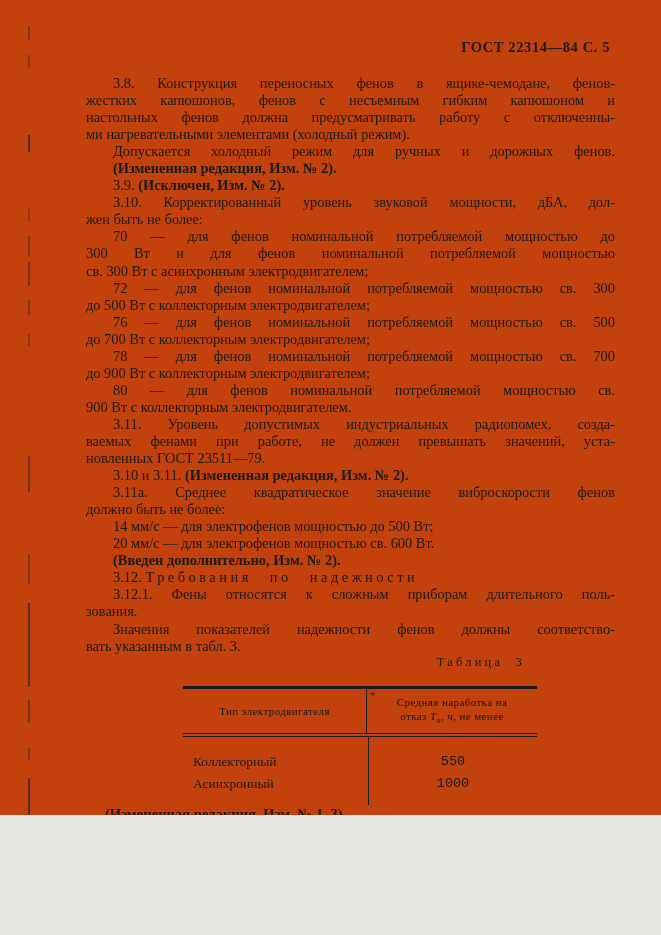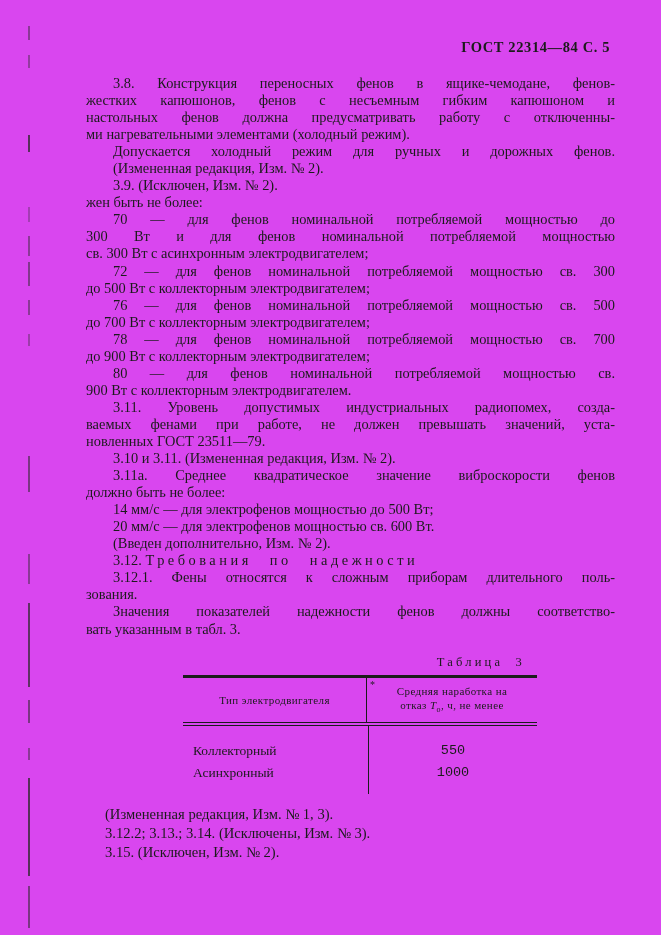--- a/index.html
+++ b/index.html
@@ -1,19 +1,19 @@
 <!DOCTYPE html>
 <html><head>
 <meta charset="utf-8">
 <style>
   html,body { margin:0; padding:0; background:#e8e6e0; }
   .page {
     position:relative;
-    width:661px; height:935px;
-    background:#d946ef;
+    width:661px; height:815px;
+    background:#c2410c;
     color:#1b1b1b;
     font-family:"Liberation Serif","DejaVu Serif",serif;
     overflow:hidden;
     margin:0 auto;
   }
   
   .doc-header {
     position:absolute; top:39px; right:51px;
     font-weight:bold; font-size:14.5px; letter-spacing:0.6px;
   }
@@ -23,28 +23,28 @@
     font-size:14.4px; line-height:17.05px;
   }
   .post-text {
     position:absolute; left:78px; top:805px; width:529px;
     font-size:14.6px; line-height:19px;
   }
   .line { min-height:17.05px; }
   .post-text .line { min-height:19px; }
   .indent { text-indent:27px; }
   .just { text-align:justify; text-align-last:justify; }
-  .bold { font-weight:normal; }
+  .bold { font-weight:bold; }
   .ls { letter-spacing:3.5px; word-spacing:11px; }
   
   .gtable { position:absolute; left:183px; top:655px; width:354px; }
   .g-caption {
     text-align:right; padding-right:12px;
     font-size:12.5px; letter-spacing:3.2px; word-spacing:6px;
-    margin-bottom:5px;
+    margin-bottom:16px;
   }
   .g-box { border-top:3px solid #1b1b1b; }
   .g-head { display:flex; border-bottom:4px double #1b1b1b; }
   .g-h1 {
     width:175px; display:flex; align-items:center; justify-content:center;
     font-size:11px; letter-spacing:0.4px; padding:1px 4px; text-align:center;
   }
   .g-h2 {
     flex:1; border-left:1.5px solid #1b1b1b; position:relative;
     text-align:center; font-size:11px; letter-spacing:0.4px;
@@ -84,20 +84,21 @@
   </div>
 
   <div class="body-text">
       <div class="line indent just"><span>3.8. Конструкция переносных фенов в ящике-чемодане, фенов-</span></div>
       <div class="line just"><span>жестких капюшонов, фенов с несъемным гибким капюшоном и</span></div>
       <div class="line just"><span>настольных фенов должна предусматривать работу с отключенны-</span></div>
       <div class="line"><span>ми нагревательными элементами (холодный режим).</span></div>
       <div class="line indent just"><span>Допускается холодный режим для ручных и дорожных фенов.</span></div>
       <div class="line indent"><span class="bold">(Измененная редакция, Изм. № 2).</span></div>
       <div class="line indent"><span>3.9. </span><span class="bold">(Исключен, Изм. № 2).</span></div>
+      <div class="line indent just"><span>3.10. Корректированный уровень звуковой мощности, дБА, дол-</span></div>
       <div class="line"><span>жен быть не более:</span></div>
       <div class="line indent just"><span>70 — для фенов номинальной потребляемой мощностью до</span></div>
       <div class="line just"><span>300 Вт и для фенов номинальной потребляемой мощностью</span></div>
       <div class="line"><span>св. 300 Вт с асинхронным электродвигателем;</span></div>
       <div class="line indent just"><span>72 — для фенов номинальной потребляемой мощностью св. 300</span></div>
       <div class="line"><span>до 500 Вт с коллекторным электродвигателем;</span></div>
       <div class="line indent just"><span>76 — для фенов номинальной потребляемой мощностью св. 500</span></div>
       <div class="line"><span>до 700 Вт с коллекторным электродвигателем;</span></div>
       <div class="line indent just"><span>78 — для фенов номинальной потребляемой мощностью св. 700</span></div>
       <div class="line"><span>до 900 Вт с коллекторным электродвигателем;</span></div>

